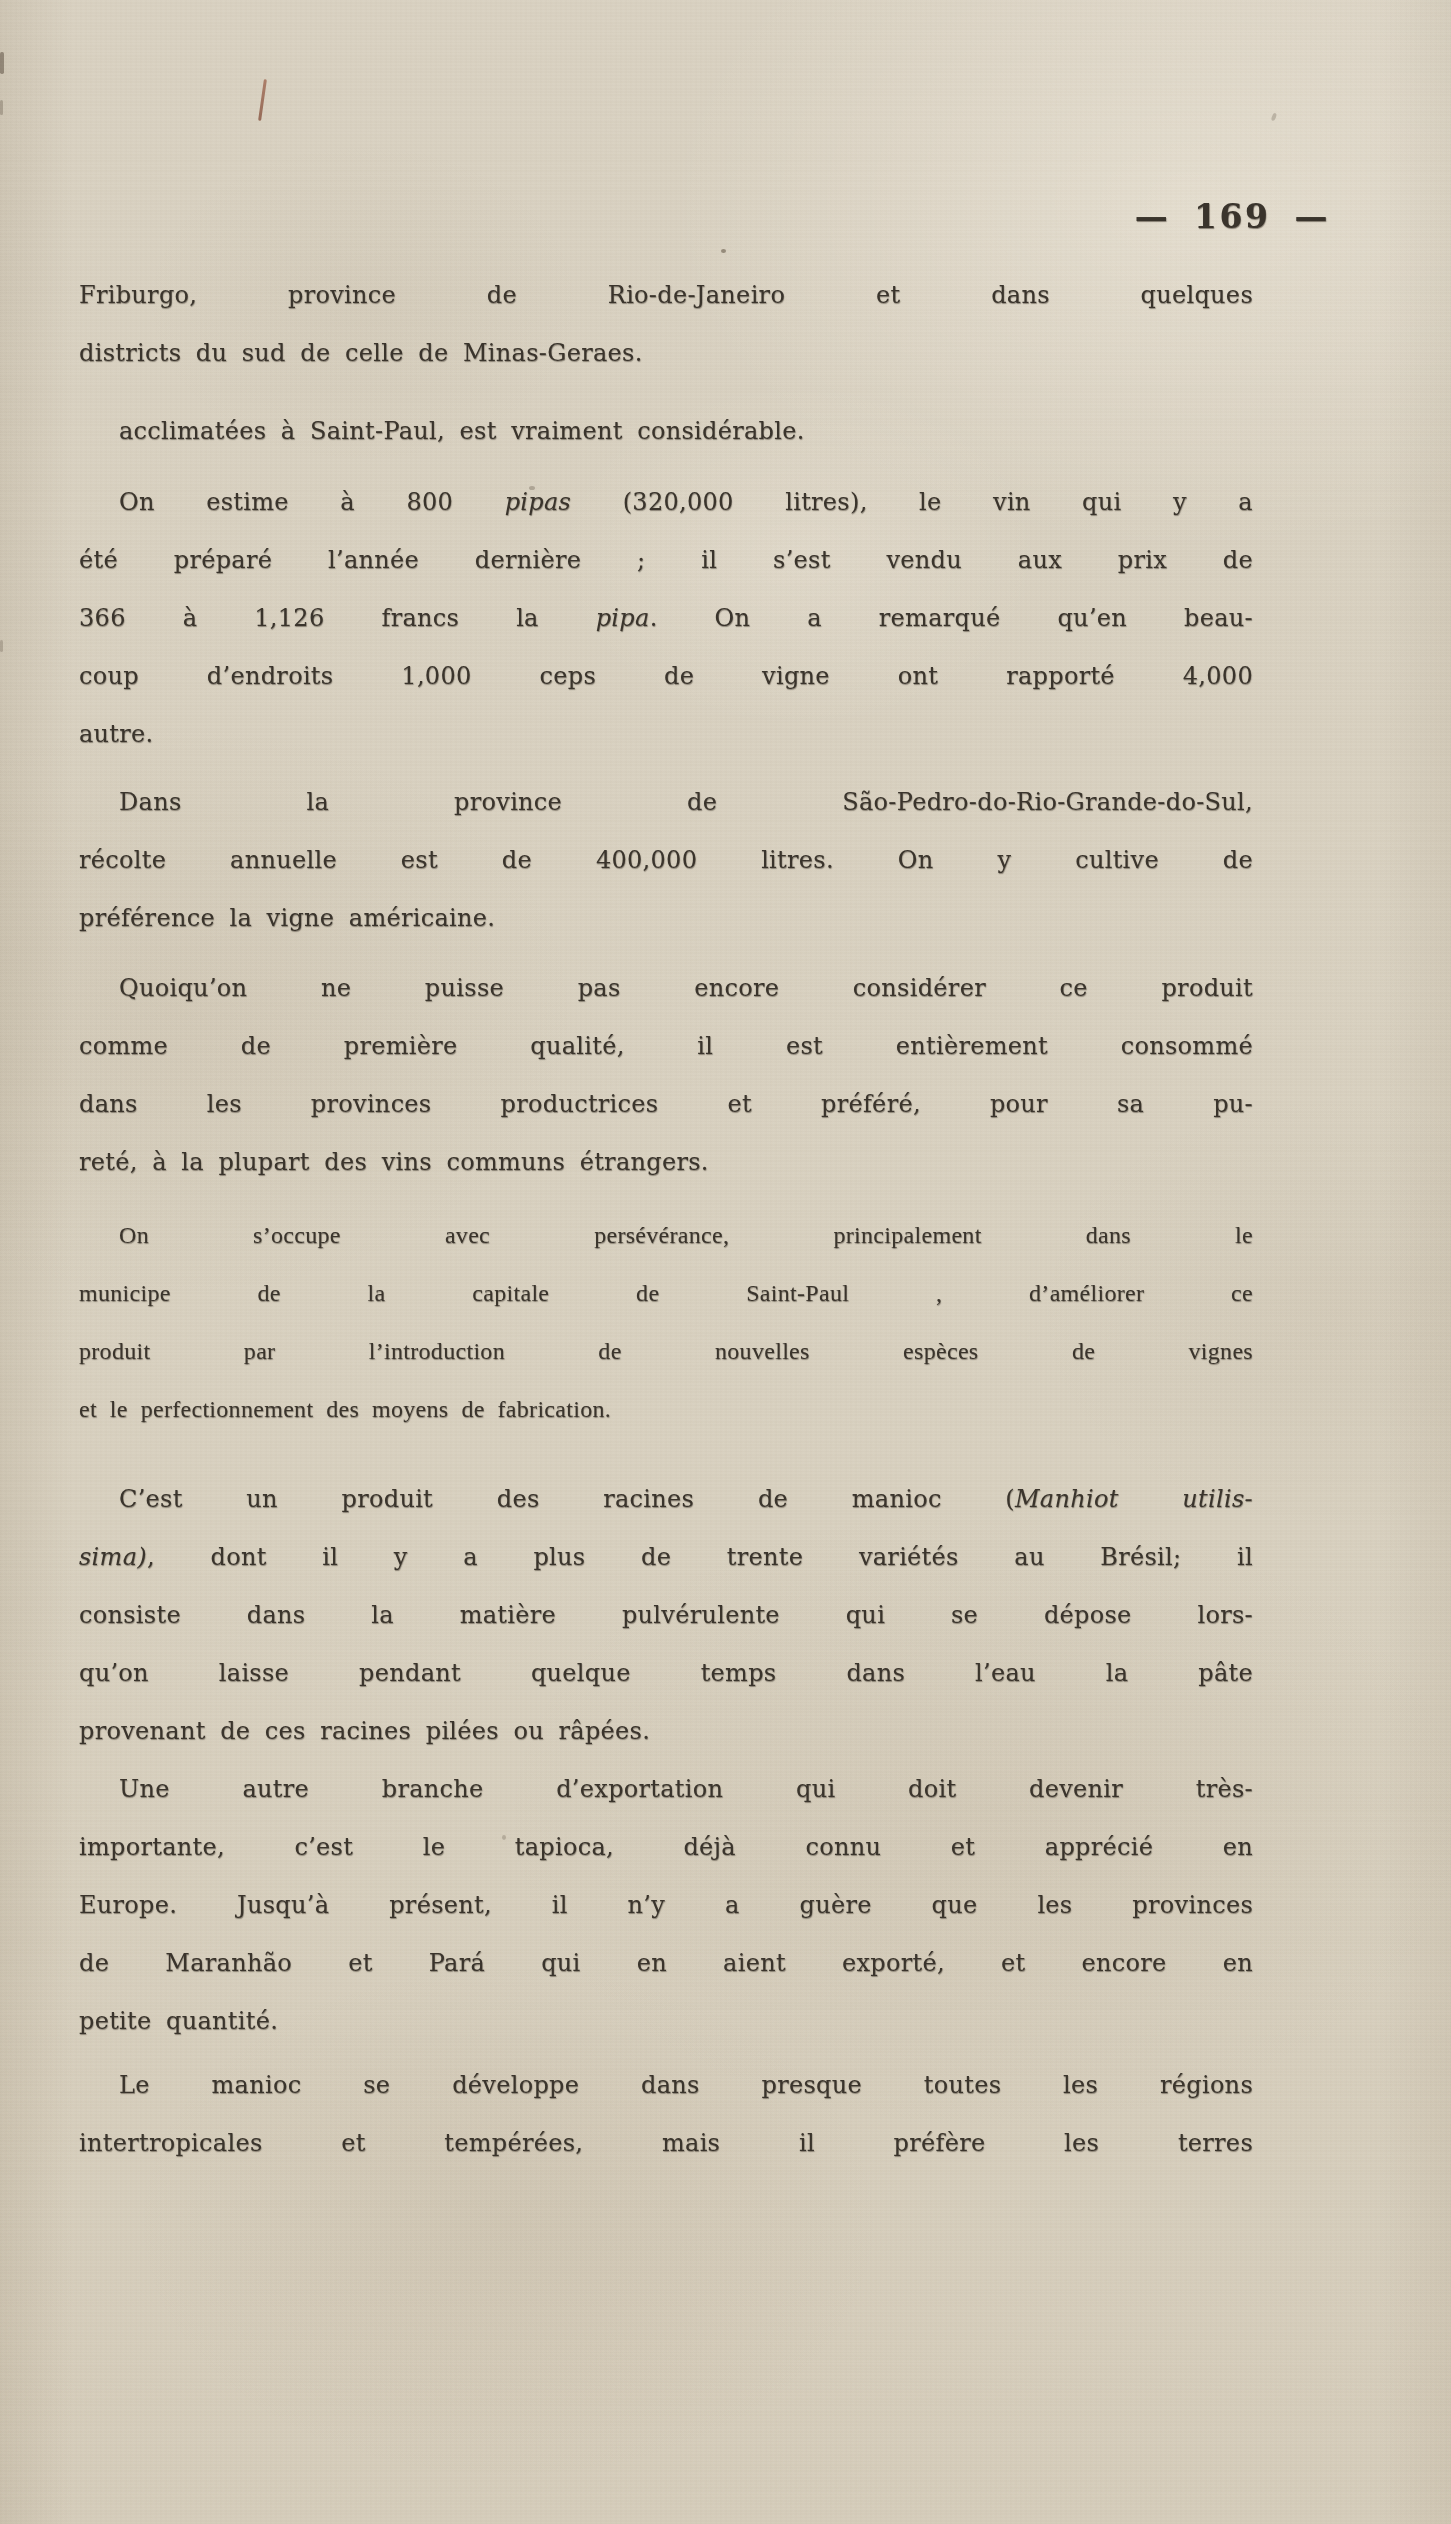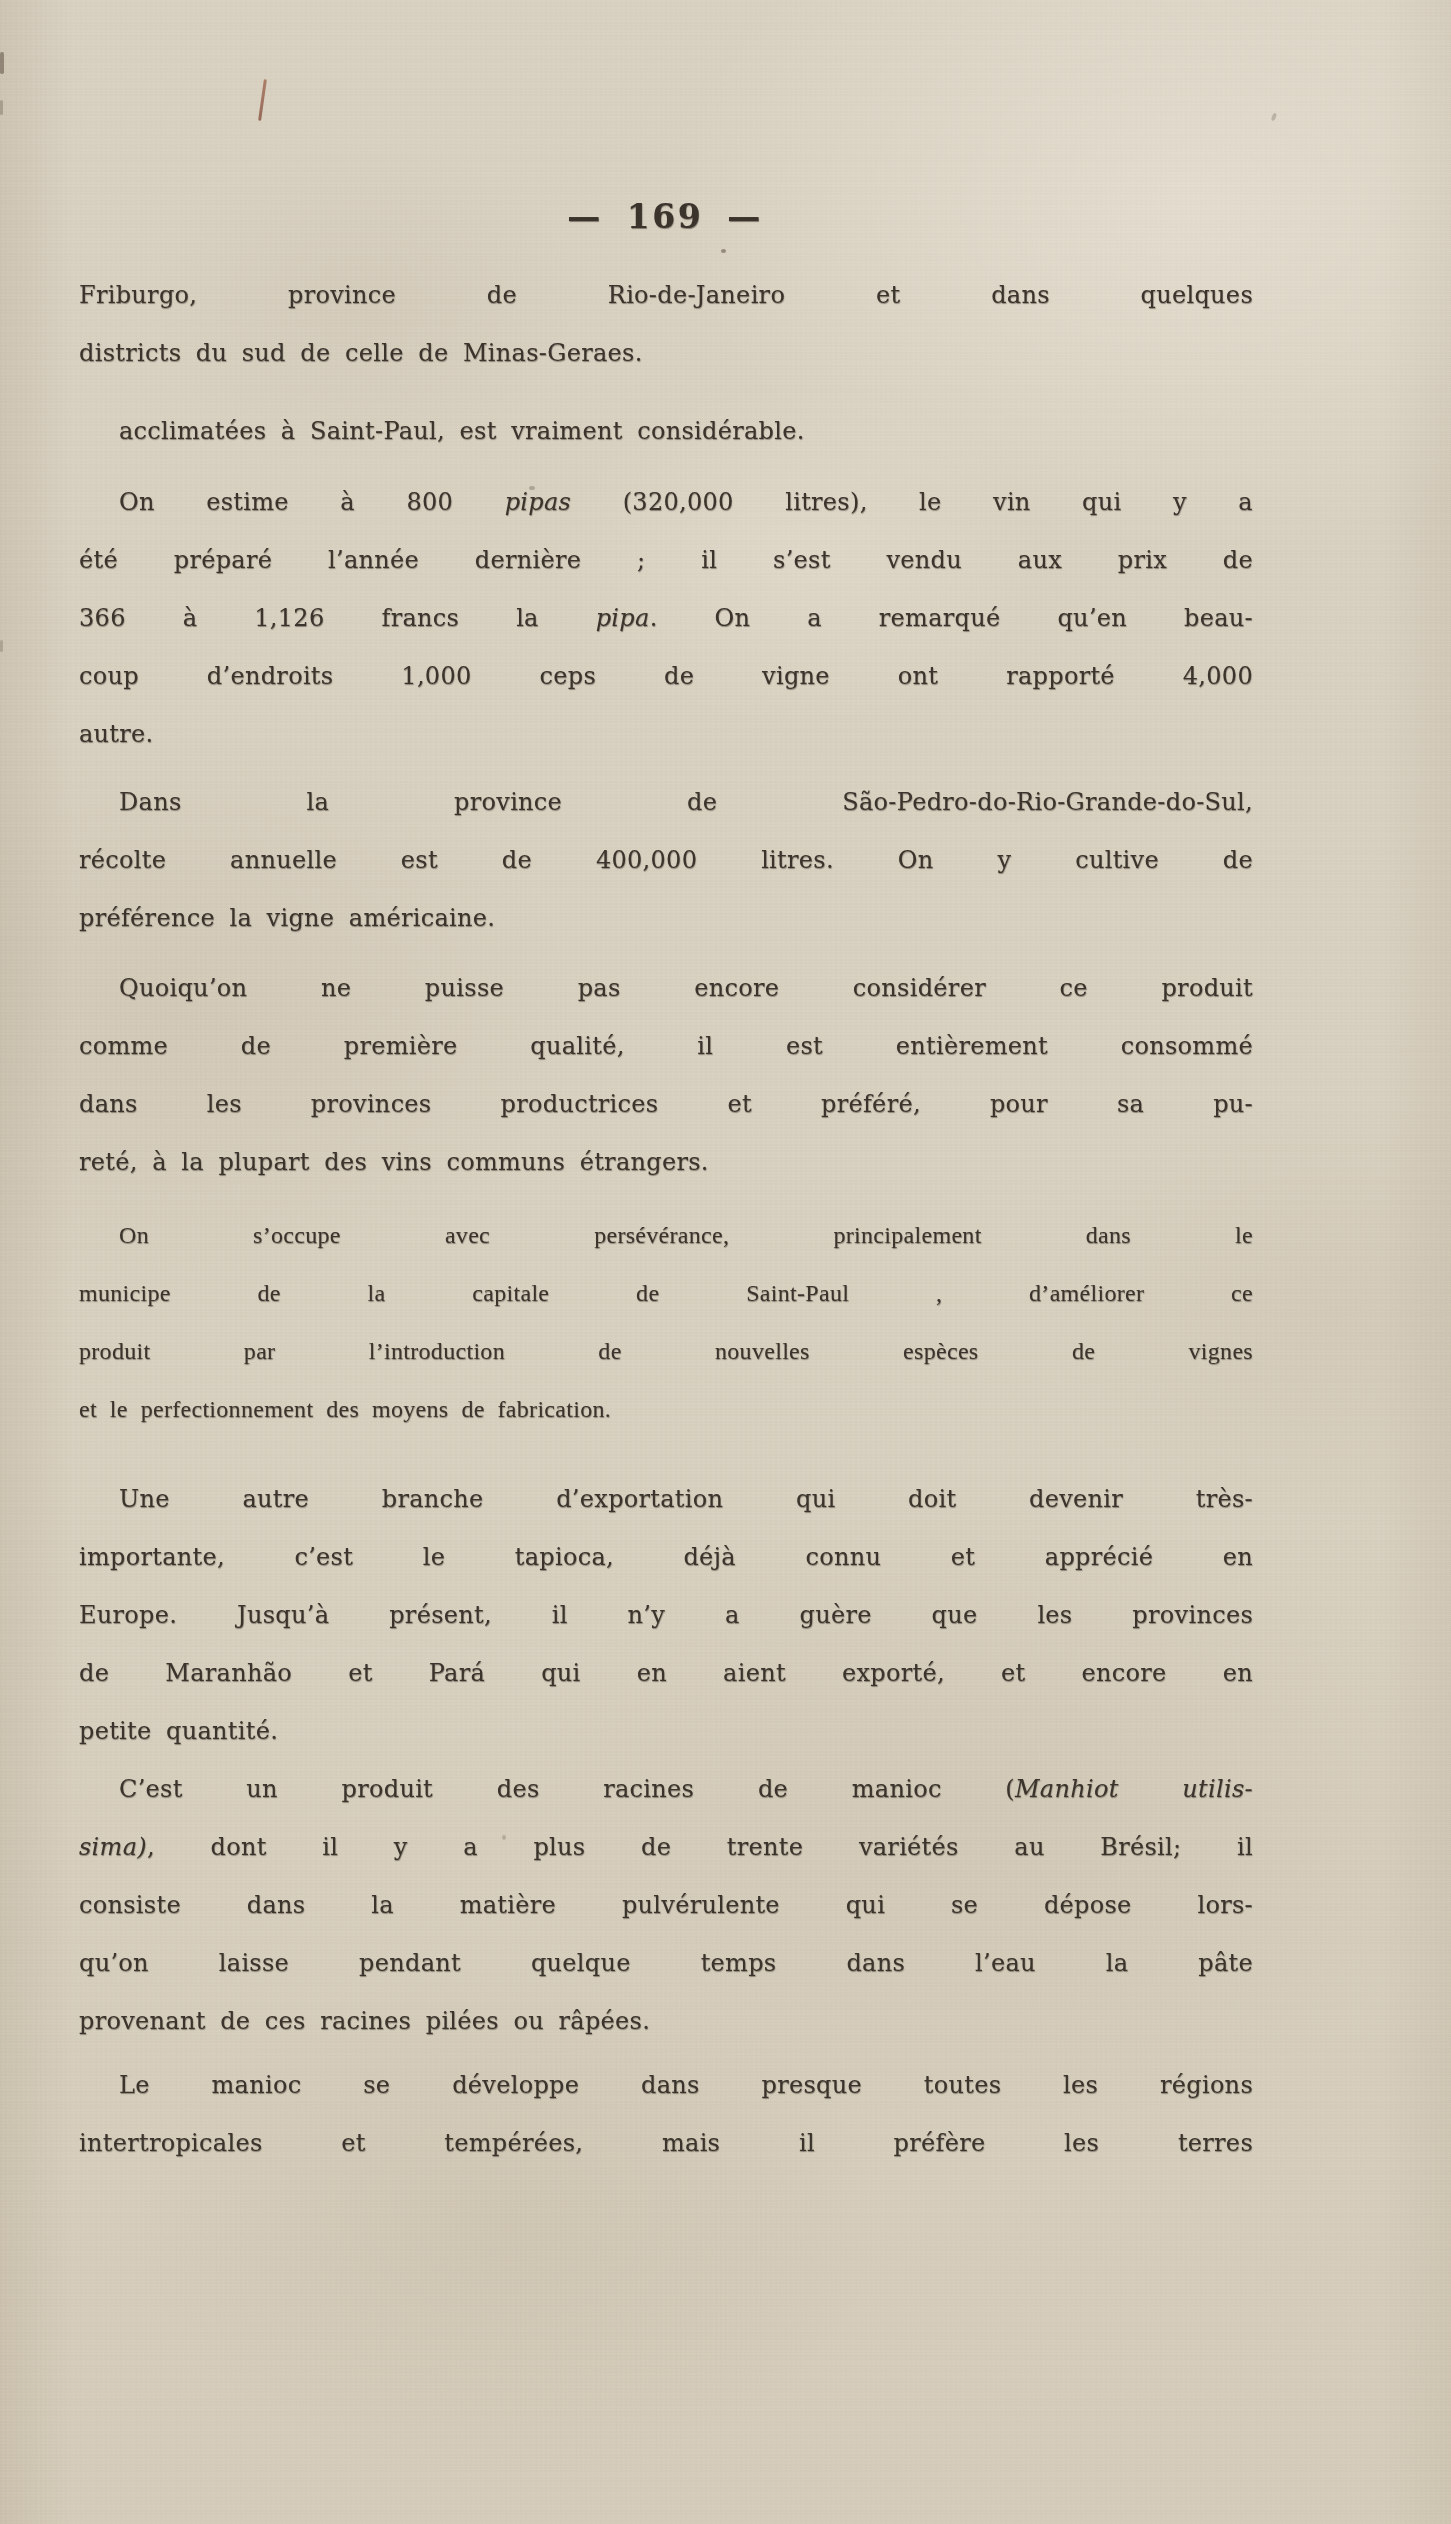--- a/index.html
+++ b/index.html
@@ -23,21 +23,21 @@
       linear-gradient(180deg, #d9d1c1 0%, #d8d0bf 60%, #d5ccba 100%);
   }
   .grain{
     position:absolute;inset:0;
     background-image:
       repeating-linear-gradient(0deg,  rgba(110,95,70,0.016) 0 1.7px, rgba(255,255,255,0.015) 1.7px 3.3px),
       repeating-linear-gradient(90deg, rgba(110,95,70,0.012) 0 2.5px, rgba(255,255,255,0.012) 2.5px 5px);
   }
   .pagenum{
     position:absolute;top:197px;left:0;width:1330px;
-    text-align:center;font-size:33px;font-weight:bold;
+    text-align:right;font-size:33px;font-weight:bold;
     color:#3a342c;letter-spacing:2.5px;word-spacing:10px;
     text-shadow:0.5px 0.7px 1px rgba(56,48,38,0.55);
   }
   .textblock{
     position:absolute;left:79px;top:266px;width:1174px;
     font-size:24px;line-height:58px;color:#3a342c;
     letter-spacing:0.3px;word-spacing:3.3px;
     text-shadow:0.5px 0.7px 1px rgba(56,48,38,0.50);
   }
   .para{margin:0;}
@@ -111,31 +111,31 @@
       <div class="line"><span>dans les provinces productrices et préféré, pour sa pu-</span></div>
       <div class="line last"><span>reté, à la plupart des vins communs étrangers.</span></div>
     </div>
     <div class="para indent">
       <div class="line"><span>On s’occupe avec persévérance, principalement dans le</span></div>
       <div class="line"><span>municipe de la capitale de Saint-Paul , d’améliorer ce</span></div>
       <div class="line"><span>produit par l’introduction de nouvelles espèces de vignes</span></div>
       <div class="line last"><span>et le perfectionnement des moyens de fabrication.</span></div>
     </div>
     <div class="para indent">
+      <div class="line"><span>C’est un produit des racines de manioc (</span><span class="it">Manhiot utilis-</span></div>
+      <div class="line"><span class="it">sima)</span><span>, dont il y a plus de trente variétés au Brésil; il</span></div>
+      <div class="line"><span>consiste dans la matière pulvérulente qui se dépose lors-</span></div>
+      <div class="line"><span>qu’on laisse pendant quelque temps dans l’eau la pâte</span></div>
+      <div class="line last"><span>provenant de ces racines pilées ou râpées.</span></div>
+    </div>
+    <div class="para indent">
       <div class="line"><span>Une autre branche d’exportation qui doit devenir très-</span></div>
       <div class="line"><span>importante, c’est le tapioca, déjà connu et apprécié en</span></div>
       <div class="line"><span>Europe. Jusqu’à présent, il n’y a guère que les provinces</span></div>
       <div class="line"><span>de Maranhão et Pará qui en aient exporté, et encore en</span></div>
       <div class="line last"><span>petite quantité.</span></div>
-    </div>
-    <div class="para indent">
-      <div class="line"><span>C’est un produit des racines de manioc (</span><span class="it">Manhiot utilis-</span></div>
-      <div class="line"><span class="it">sima)</span><span>, dont il y a plus de trente variétés au Brésil; il</span></div>
-      <div class="line"><span>consiste dans la matière pulvérulente qui se dépose lors-</span></div>
-      <div class="line"><span>qu’on laisse pendant quelque temps dans l’eau la pâte</span></div>
-      <div class="line last"><span>provenant de ces racines pilées ou râpées.</span></div>
     </div>
     <div class="para indent">
       <div class="line"><span>Le manioc se développe dans presque toutes les régions</span></div>
       <div class="line"><span>intertropicales et tempérées, mais il préfère les terres</span></div>
     </div>
   </div>
 
 
 </body></html>

